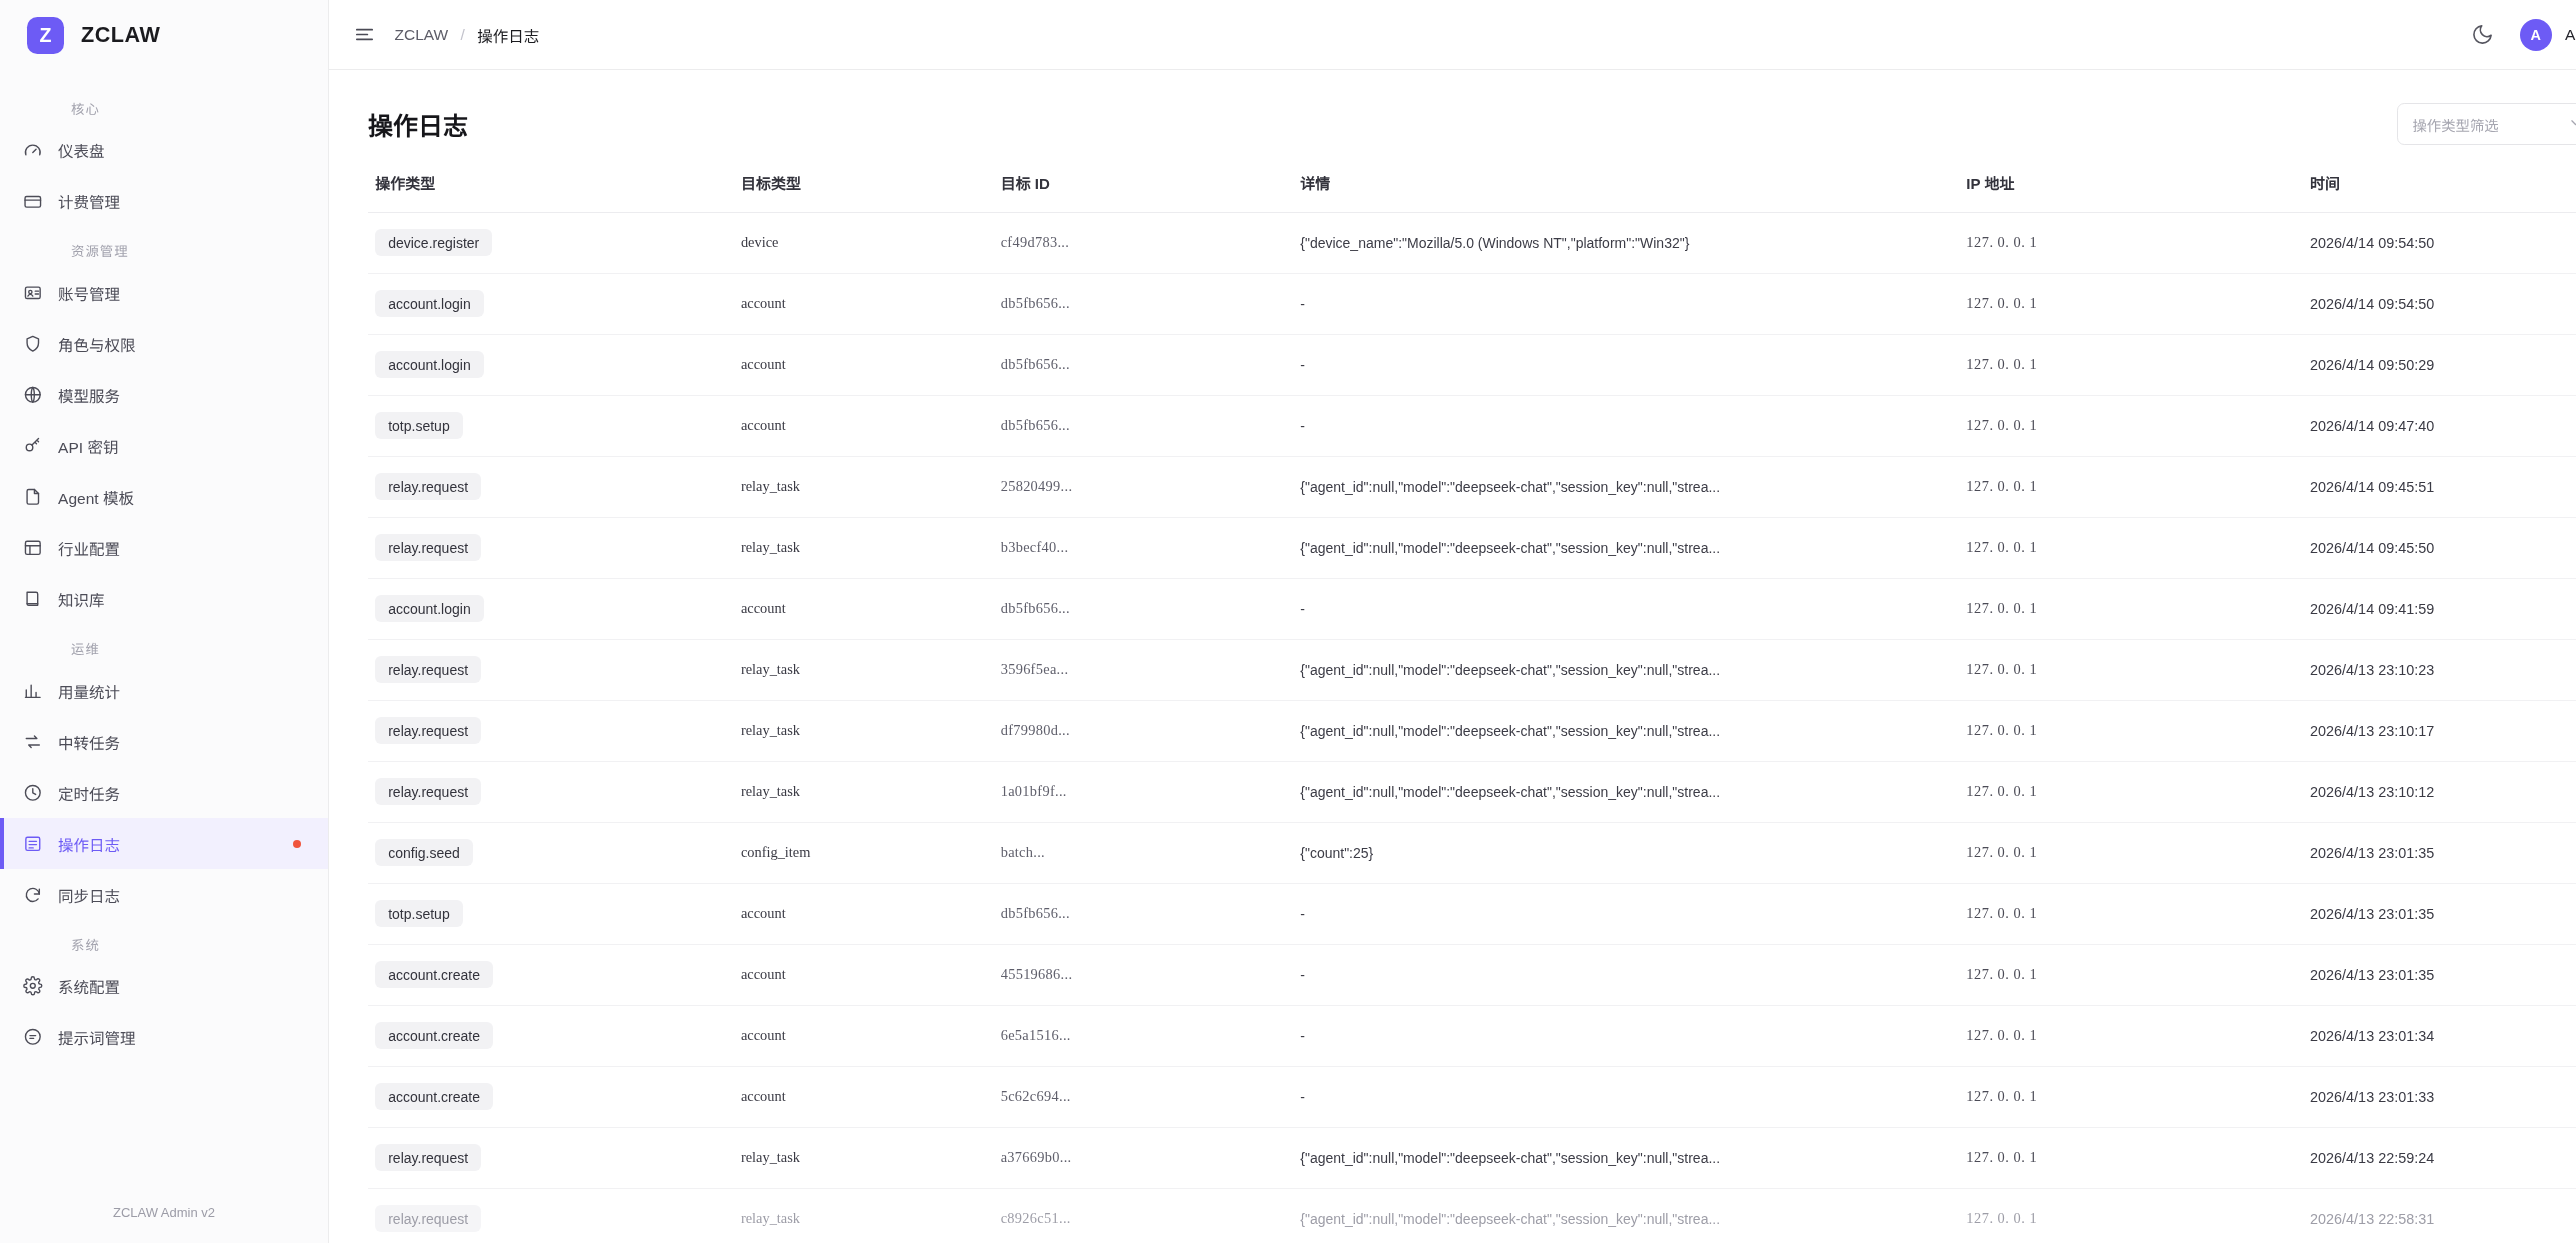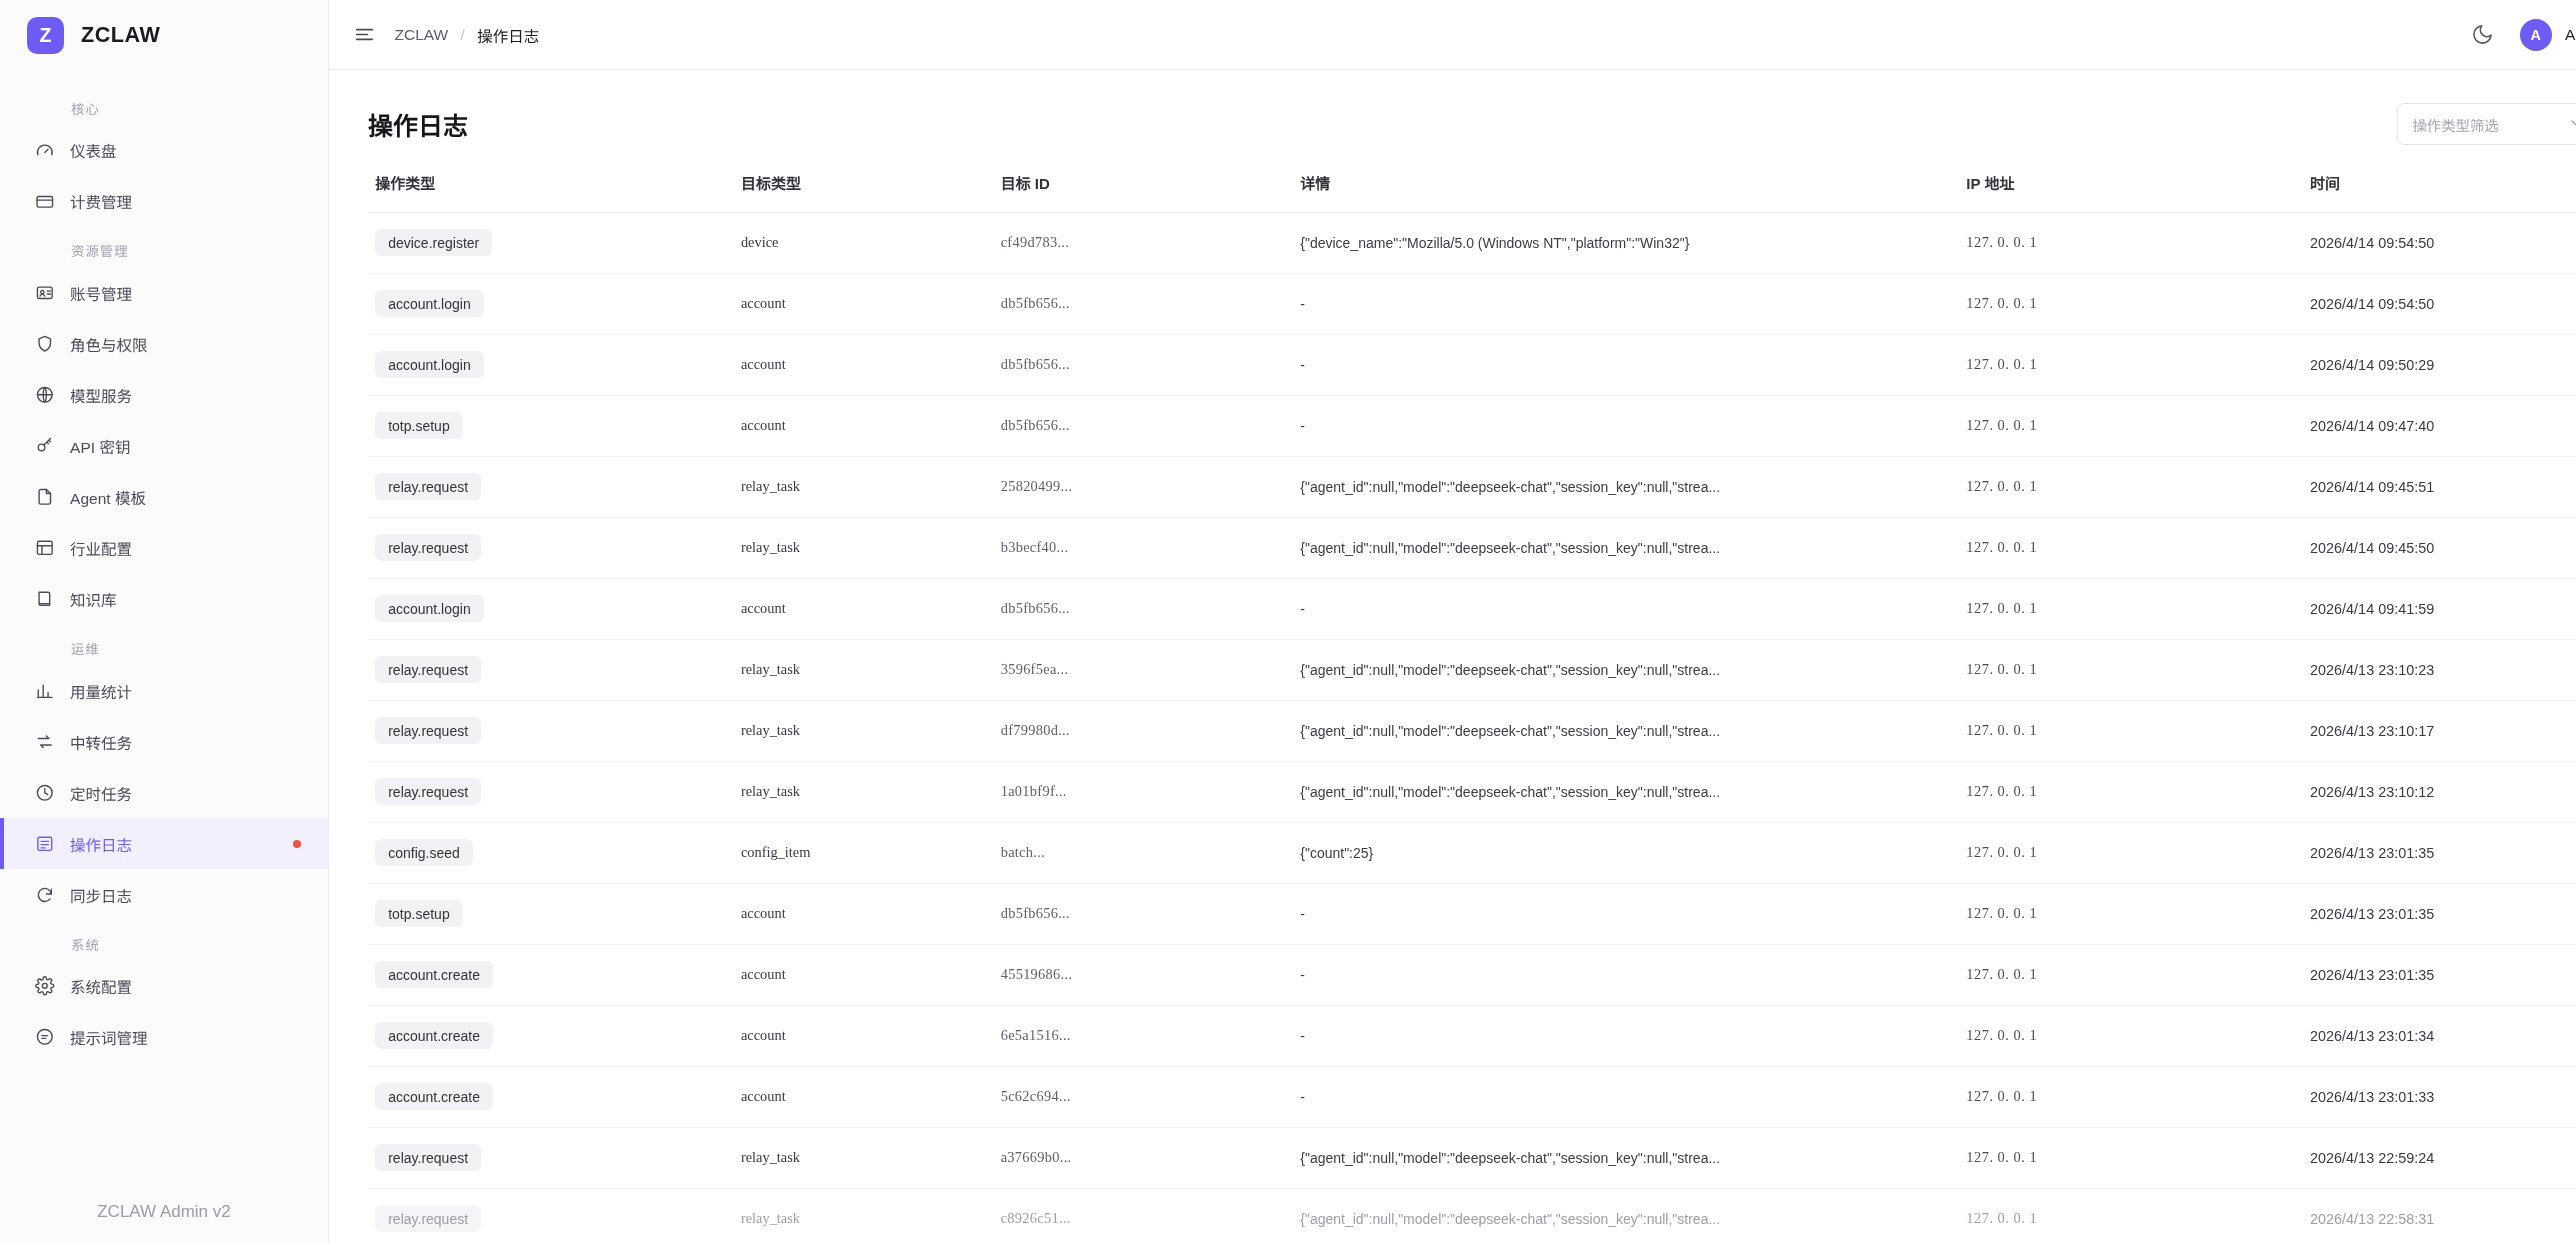--- a/index.html
+++ b/index.html
@@ -57,21 +57,21 @@
     color: #a2a2ad;
     padding: 13.4px 0 7.2px 27px;
     letter-spacing: 1px;
     margin-left: 44px;
   }
   .nav-item {
     display: flex;
     align-items: center;
     gap: 15.5px;
     height: 51px;
-    padding-left: 35px;
+    padding-left: 23px;
     padding-right: 20.6px;
     color: #4c4c57;
     font-size: 15.5px;
     position: relative;
     cursor: pointer;
   }
   .nav-item .ico {
     width: 19.6px; height: 19.6px;
     display: flex; align-items: center; justify-content: center;
     flex: 0 0 19.6px;
@@ -90,21 +90,21 @@
     right: 27px;
     width: 8.2px; height: 8.2px;
     border-radius: 50%;
     background: #f0543c;
   }
   .sidebar-footer {
     height: 62px;
     display: flex;
     align-items: center;
     justify-content: center;
-    font-size: 17px;
+    font-size: 13px;
     color: #9c9ca7;
   }
 
   
   .main {
     flex: 1;
     height: 1243px;
     display: flex;
     flex-direction: column;
     background: #ffffff;

